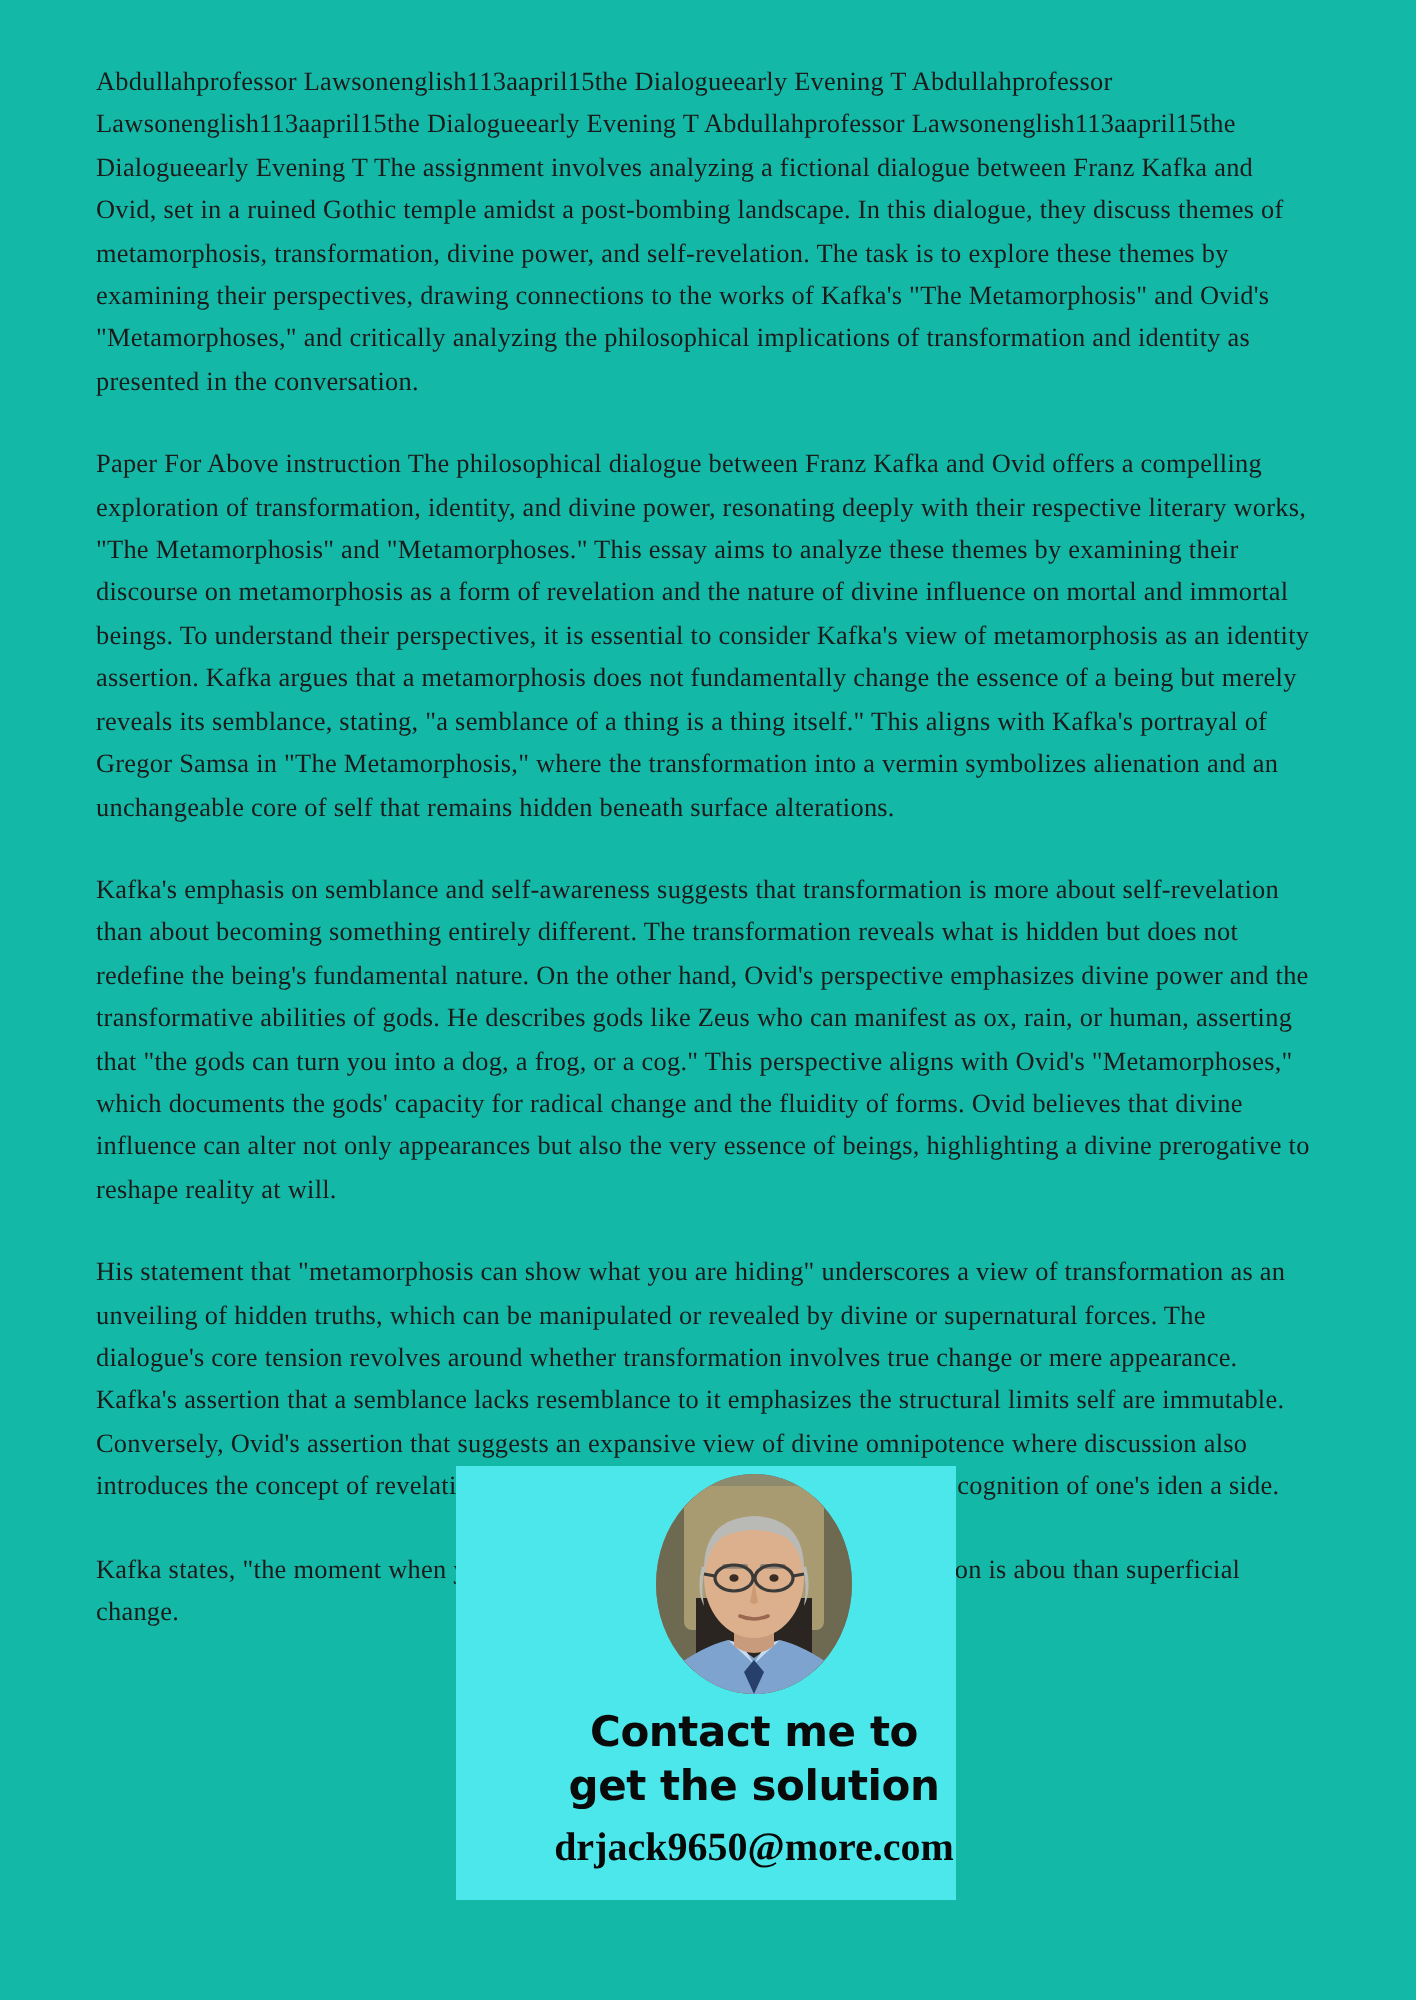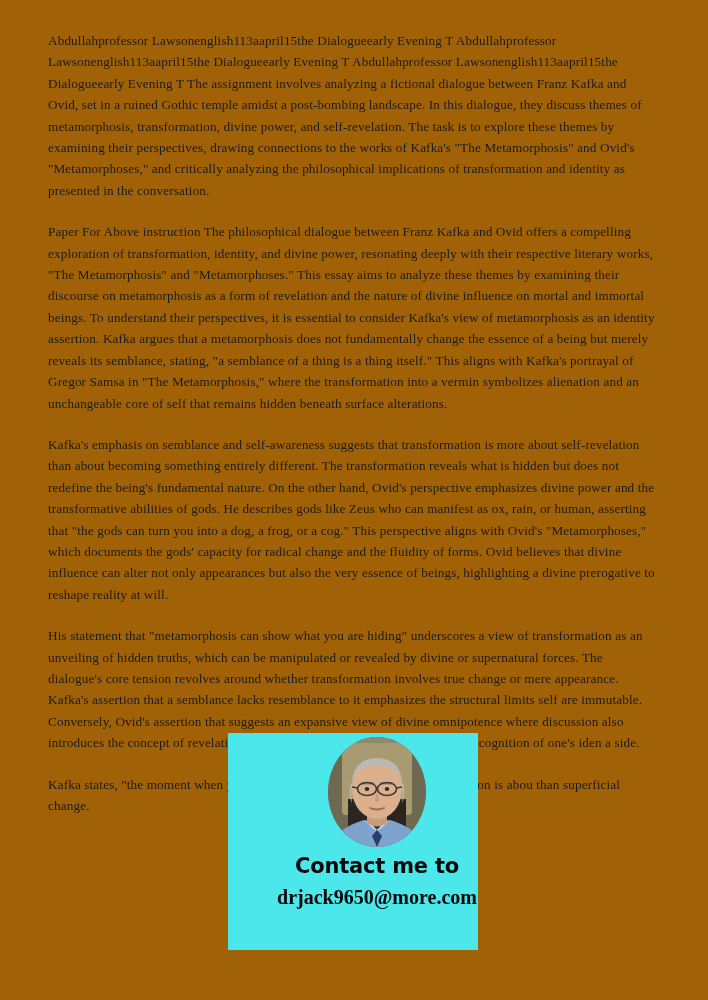--- a/index.html
+++ b/index.html
@@ -16,21 +16,21 @@
     overflow: hidden;
     position: relative;
   }
 
   #page {
     position: absolute;
     left: 0;
     top: 0;
     width: 708px;
     height: 1000px;
-    background: #a16207;
+    background: #14b8a6;
   }
 
   #doc {
     position: absolute;
     left: 48px;
     top: 30px;
     width: 612px;
   }
 
   .para {
@@ -155,17 +155,18 @@
           <ellipse cx="59" cy="52" rx="2.3" ry="1.9" fill="#3a2c22"></ellipse>
 
           <path d="M49 54 L47 64 Q49 66 51 64 Z" fill="#c9976f" opacity="0.85"></path>
 
           <path d="M42 71 Q49 74 56 71" stroke="#9a6751" stroke-width="1.8" fill="none" stroke-linecap="round"></path>
         </g>
       </svg>
     </div>
 
     <div class="card-line" id="card-line-1">Contact me to</div>
+    <div class="card-line" id="card-line-2">get the solution</div>
     <div id="card-email">drjack9650@more.com</div>
 
   </div>
 
 </div>
 
 </body></html>

